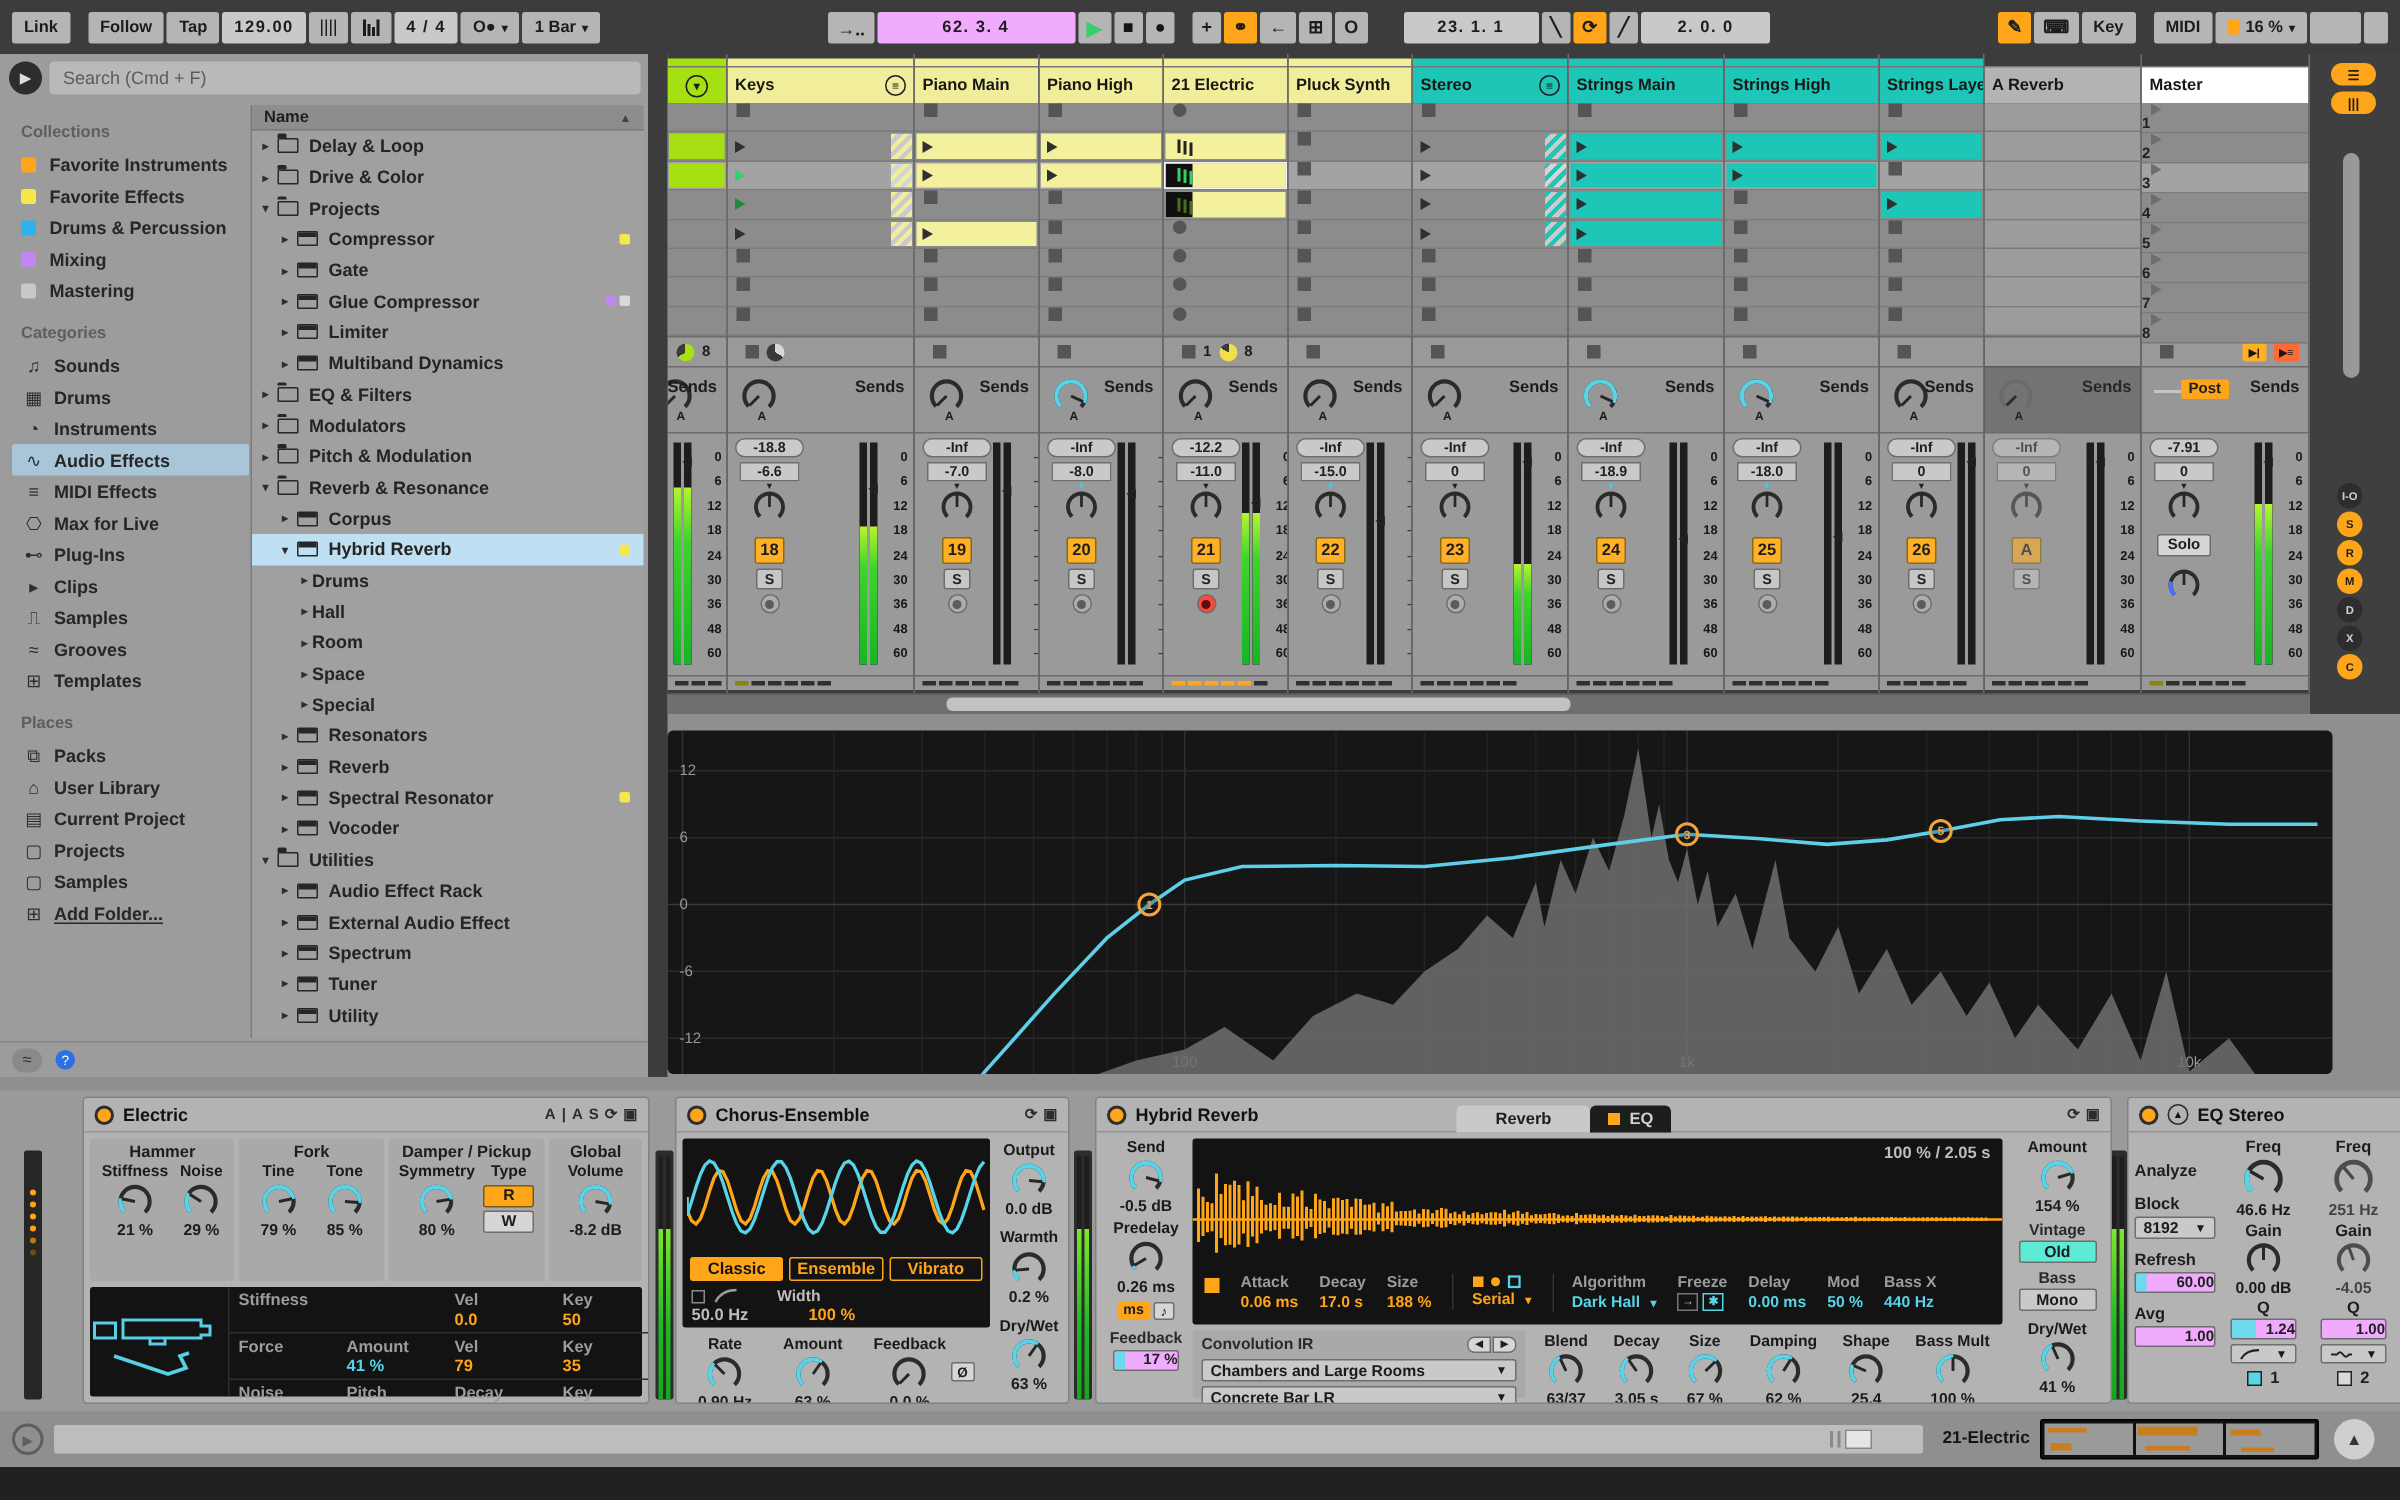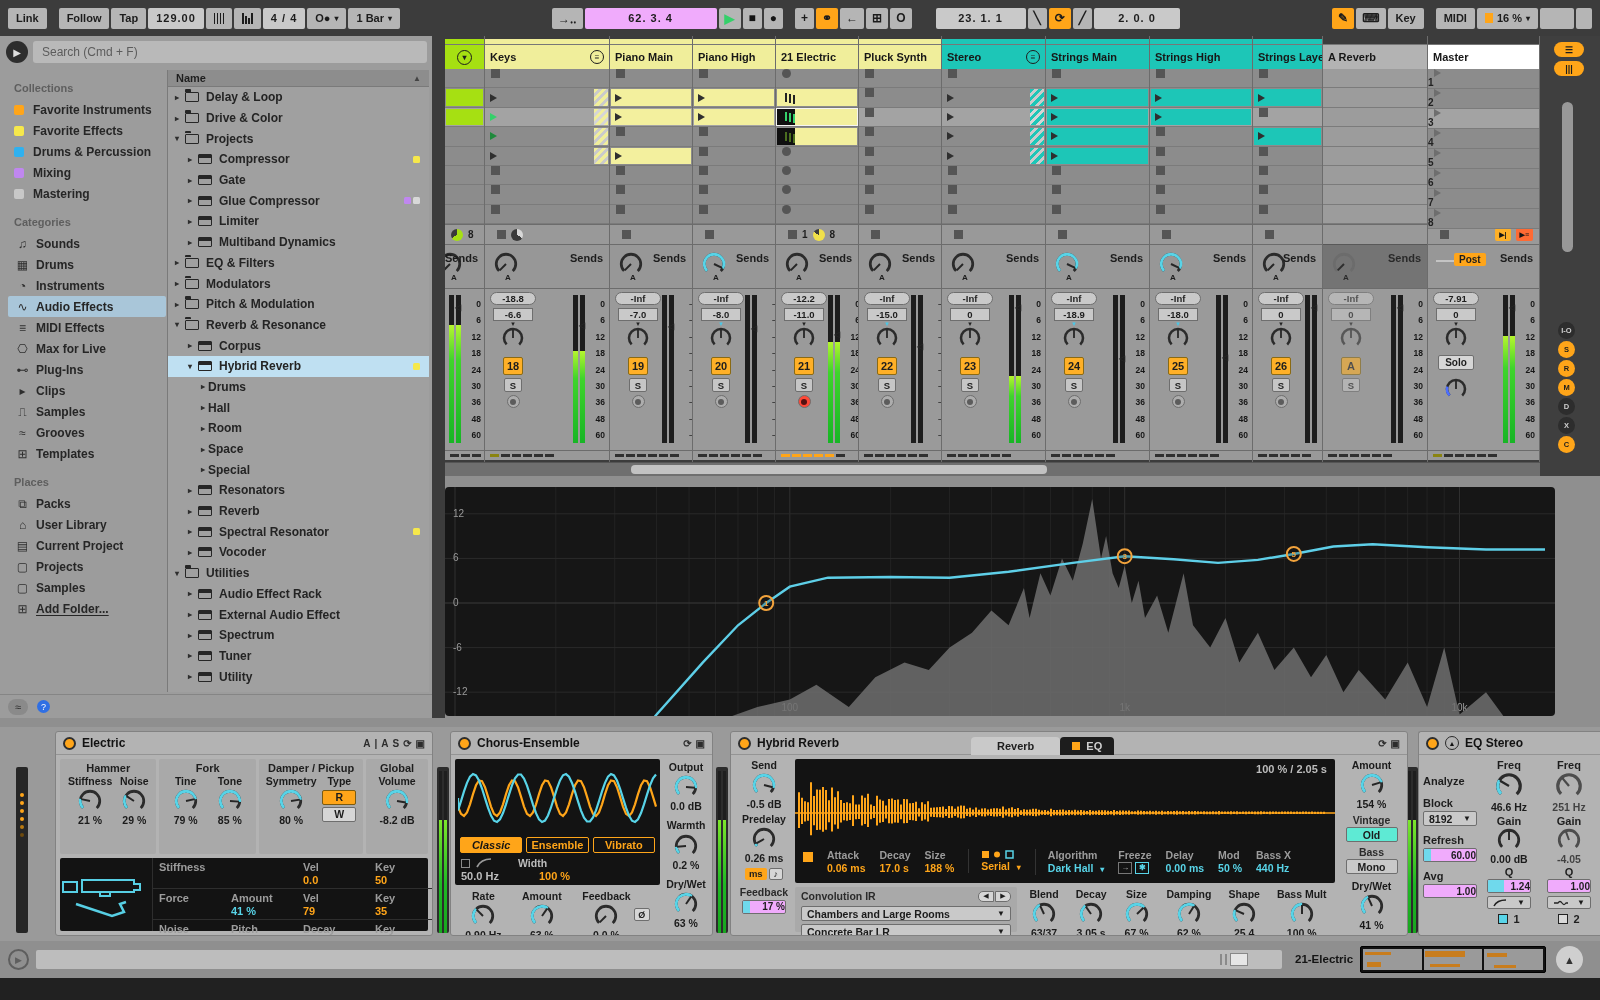--- a/index.html
+++ b/index.html
@@ -1847,21 +1847,21 @@
             <span>⟳</span>
             <span>▣</span>
           </span>
       </div>
       <div class="blk" style="position:absolute;left:4px;top:27px;width:205px;height:126px;padding:3px">
         <svg id="chorusWaves" width="199" height="72" viewBox="0 0 199 72">
             <path d="M0 36 L0 44.6 L3 51.8 L6 54.0 L9 50.4 L12 42.3 L15 32.2 L18 23.3 L21 18.4 L24 19.1 L27 25.2 L30 34.7 L33 44.6 L36 51.8 L39 54.0 L42 50.4 L45 42.3 L48 32.2 L51 23.3 L54 18.4 L57 19.1 L60 25.2 L63 34.7 L66 44.6 L69 51.8 L72 54.0 L75 50.4 L78 42.3 L81 32.2 L84 23.3 L87 18.4 L90 19.1 L93 25.2 L96 34.7 L99 44.6 L102 51.8 L105 54.0 L108 50.4 L111 42.3 L114 32.2 L117 23.3 L120 18.4 L123 19.1 L126 25.2 L129 34.7 L132 44.6 L135 51.8 L138 54.0 L141 50.4 L144 42.3 L147 32.2 L150 23.3 L153 18.4 L156 19.1 L159 25.2 L162 34.7 L165 44.6 L168 51.8 L171 54.0 L174 50.4 L177 42.3 L180 32.2 L183 23.3 L186 18.4 L189 19.1 L192 25.2 L195 34.7 L198 44.6" fill="none" stroke="#ffa519" stroke-width="2.2"></path>
             <path d="M0 36 L0 48.4 L3 39.2 L6 29.4 L9 20.8 L12 14.6 L15 12.0 L18 13.4 L21 18.5 L24 26.5 L27 36.1 L30 45.7 L33 53.6 L36 58.7 L39 59.9 L42 57.3 L45 51.1 L48 42.4 L51 32.6 L54 23.4 L57 16.3 L60 12.5 L63 12.5 L66 16.5 L69 23.6 L72 32.8 L75 42.6 L78 51.2 L81 57.4 L84 60.0 L87 58.6 L90 53.5 L93 45.5 L96 35.9 L99 26.3 L102 18.4 L105 13.3 L108 12.1 L111 14.7 L114 20.9 L117 29.6 L120 39.4 L123 48.6 L126 55.7 L129 59.5 L132 59.5 L135 55.5 L138 48.4 L141 39.2 L144 29.4 L147 20.8 L150 14.6 L153 12.0 L156 13.4 L159 18.5 L162 26.5 L165 36.1 L168 45.7 L171 53.6 L174 58.7 L177 59.9 L180 57.3 L183 51.1 L186 42.4 L189 32.6 L192 23.4 L195 16.3 L198 12.5" fill="none" stroke="#58d4e8" stroke-width="2.2"></path>
           </svg>
         <div id="chorusModes" style="display:flex;gap:4px;margin:1px 2px 4px">
-            <div class="modeb on" style="flex: 1 1 0%; font-style: italic;">Classic</div>
+            <div class="modeb on" style="flex: 1 1 0%;">Classic</div>
             <div class="modeb" style="flex: 1 1 0%;">Ensemble</div>
             <div class="modeb" style="flex: 1 1 0%;">Vibrato</div>
           </div>
         <div style="display:flex;align-items:center;gap:6px;padding:0 3px">
           <span style="width:9px;height:9px;border:1.5px solid #8a8a8a"></span>
           <svg width="16" height="10" viewBox="0 0 16 10">
               <path d="M1 9 Q5 1 15 1" fill="none" stroke="#9a9a9a" stroke-width="1.7"></path>
             </svg>
           <span class="lblg" style="color:#bdbdbd;margin-left:20px">Width</span>
         </div>

